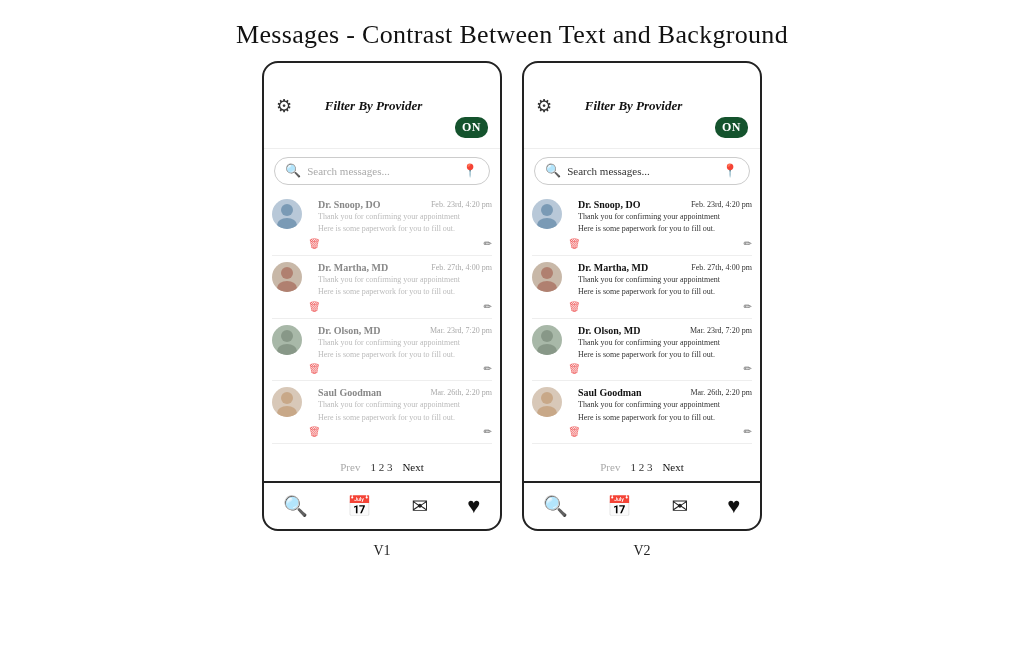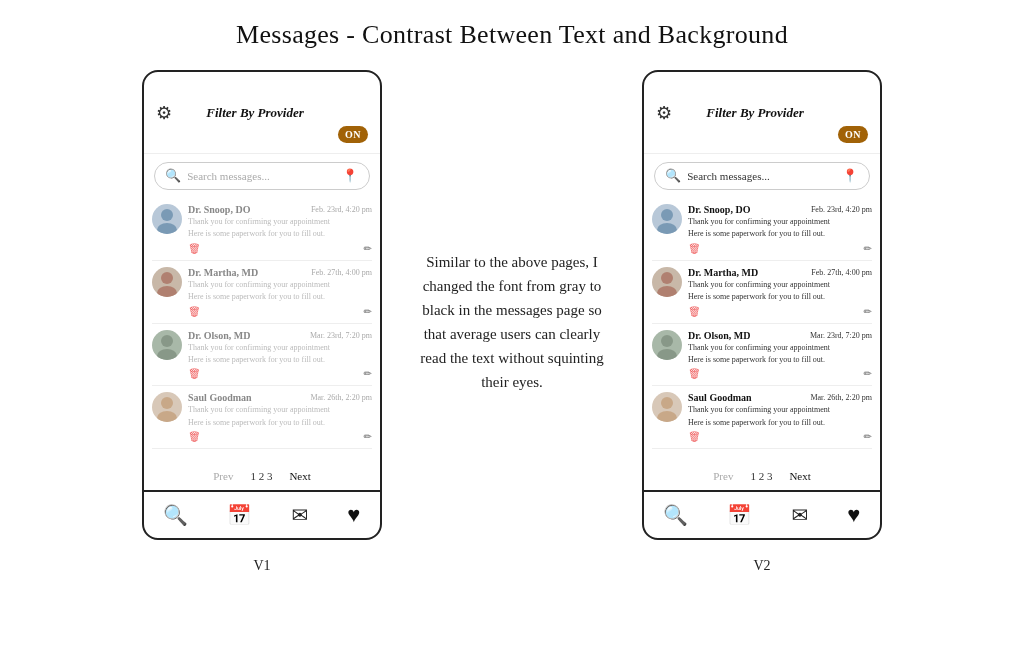--- a/index.html
+++ b/index.html
@@ -9,21 +9,21 @@
       width: 1024px;
       height: 648px;
       display: flex;
       flex-direction: column;
       align-items: center;
       padding: 20px;
     }
     .page-title {
       font-size: 26px;
       font-weight: 400;
-      margin-bottom: 20px;
+      margin-bottom: 11px;
       color: #111;
       letter-spacing: 0.3px;
     }
     .content-row {
       display: flex;
       flex-direction: row;
       align-items: center;
       gap: 20px;
       width: 100%;
       justify-content: center;
@@ -51,23 +51,23 @@
     }
     .filter-label {
       font-size: 13px;
       font-weight: 600;
       color: #111;
       flex: 1;
       text-align: center;
       font-style: italic;
     }
     .toggle-on {
-      background: #a16207;
+      background: #14532d;
       color: #fff;
-      font-size: 10px;
+      font-size: 12px;
       font-weight: 700;
       padding: 3px 7px;
       border-radius: 10px;
       letter-spacing: 0.5px;
       margin-top: 44px;
     }
     .search-bar {
       display: flex;
       align-items: center;
       margin: 8px 10px;
@@ -100,21 +100,21 @@
       padding: 0 8px;
     }
     .message-item {
       display: flex;
       flex-direction: column;
       padding: 6px 0;
       border-bottom: 1px solid #eee;
     }
     .message-top {
       display: flex;
-      gap: 6px;
+      gap: 16px;
       align-items: flex-start;
     }
     .avatar {
       width: 30px;
       height: 30px;
       border-radius: 50%;
       background: #ccc;
       flex-shrink: 0;
       overflow: hidden;
       display: flex;
@@ -173,21 +173,21 @@
       color: #e55;
     }
     .edit-icon {
       font-size: 10px;
       color: #555;
     }
     .pagination {
       display: flex;
       justify-content: center;
       align-items: center;
-      gap: 17px;
+      gap: 10px;
       padding: 8px 0;
       font-size: 11px;
     }
     .pagination-prev {
       color: #aaa;
     }
     .pagination-numbers {
       color: #333;
       text-align: right;
     }
@@ -212,21 +212,21 @@
     }
     .description-box {
       width: 220px;
       text-align: center;
       font-size: 15px;
       line-height: 1.6;
       color: #222;
       padding: 10px;
     }
     .version-label {
-      margin-top: 18px;
+      margin-top: 12px;
       font-size: 14px;
       color: #222;
     }
     .phone-wrapper {
       display: flex;
       flex-direction: column;
       align-items: center;
     }
     
     .avatar-1 { background: #b8c8d8; }
@@ -360,21 +360,20 @@
       <div class="phone-footer">
         <span class="footer-icon">🔍</span>
         <span class="footer-icon">📅</span>
         <span class="footer-icon">✉</span>
         <span class="footer-icon active">♥</span>
       </div>
     </div>
     <div class="version-label">V1</div>
   </div>
 
-  <div class="description-box">Similar to the above pages, I changed the font from gray to black in the messages page so that average users can clearly read the text without squinting their eyes.</div>
 
   <div class="phone-wrapper">
     <div class="phone-frame">
 
       <div class="phone-header">
         <span class="gear-icon">⚙</span>
         <span class="filter-label">Filter By Provider</span>
         <span class="toggle-on">ON</span>
       </div>
 

